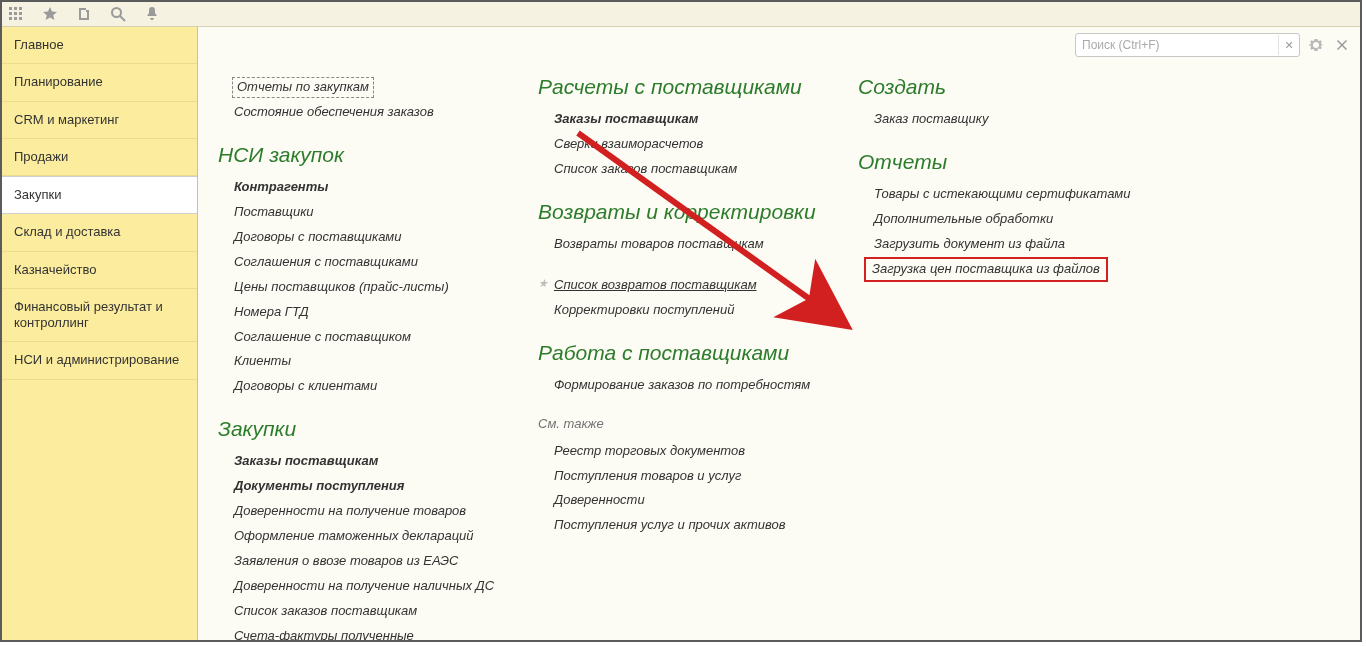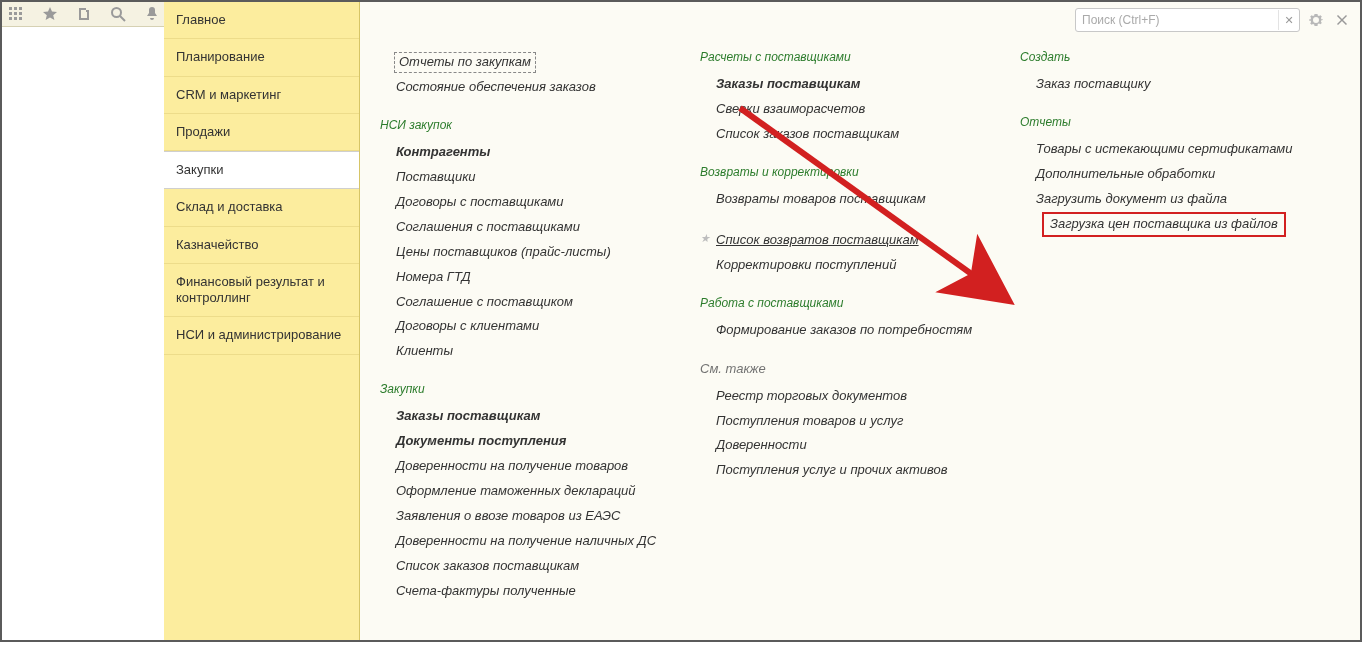--- a/index.html
+++ b/index.html
@@ -12,21 +12,21 @@
     width: 1366px;
     height: 646px;
     overflow: hidden;
   }
   .app {
     width: 1362px;
     height: 642px;
     border: 2px solid #5b5b5b;
     box-sizing: border-box;
     display: flex;
-    flex-direction: row;
+    flex-direction: column;
   }
   .toolbar {
     height: 24px;
     background: #f5f2e2;
     border-bottom: 1px solid #d6d1b3;
     display: flex;
     align-items: center;
     padding-left: 2px;
     gap: 10px;
   }
@@ -126,21 +126,21 @@
     display: flex;
     gap: 20px;
     font-style: italic;
   }
   .col { }
   .col1 { width: 300px; }
   .col2 { width: 300px; }
   .col3 { width: 320px; }
   .section-title {
     color: #2c7c2c;
-    font-size: 12px;
+    font-size: 21px;
     margin: 18px 0 8px 0;
     padding: 0;
   }
   .section-title.first { margin-top: 0; }
   .seealso {
     color: #737373;
     font-size: 13px;
     margin: 18px 0 8px 0;
   }
   .item {
@@ -168,21 +168,21 @@
     content: "★";
     position: absolute;
     left: 0;
     top: 4px;
     color: #bdbdbd;
     font-size: 11px;
   }
   .item.highlighted {
     border: 2px solid #d22020;
     padding: 3px 6px 3px 6px;
-    margin-left: 22px;
+    margin-left: 6px;
     display: inline-block;
   }
   
   .arrow-svg {
     position: absolute;
     pointer-events: none;
     z-index: 5;
   }
   
   .content::-webkit-scrollbar { width: 14px; }
@@ -284,22 +284,22 @@
             <div class="item">Состояние обеспечения заказов</div>
 
             <div class="section-title">НСИ закупок</div>
             <div class="item bold">Контрагенты</div>
             <div class="item">Поставщики</div>
             <div class="item">Договоры с поставщиками</div>
             <div class="item">Соглашения с поставщиками</div>
             <div class="item">Цены поставщиков (прайс-листы)</div>
             <div class="item">Номера ГТД</div>
             <div class="item">Соглашение с поставщиком</div>
+            <div class="item">Клиенты</div>
             <div class="item">Договоры с клиентами</div>
-            <div class="item">Клиенты</div>
 
             <div class="section-title">Закупки</div>
             <div class="item bold">Заказы поставщикам</div>
             <div class="item bold">Документы поступления</div>
             <div class="item">Доверенности на получение товаров</div>
             <div class="item">Оформление таможенных деклараций</div>
             <div class="item">Заявления о ввозе товаров из ЕАЭС</div>
             <div class="item">Доверенности на получение наличных ДС</div>
             <div class="item">Список заказов поставщикам</div>
             <div class="item">Счета-фактуры полученные</div>

